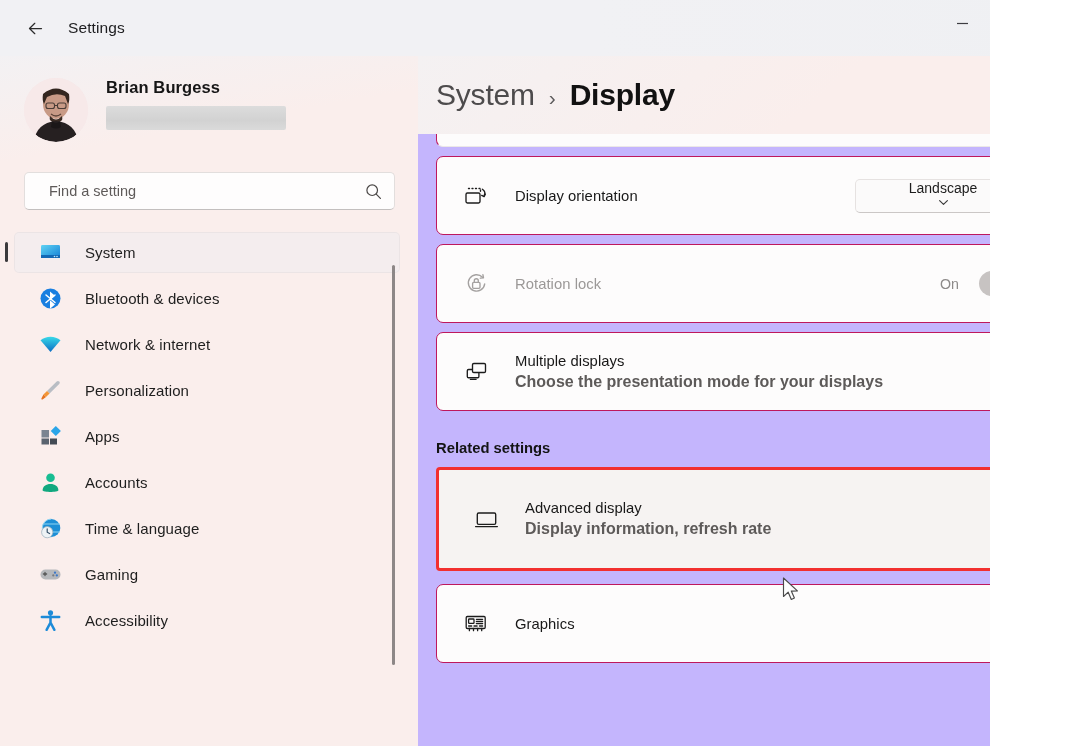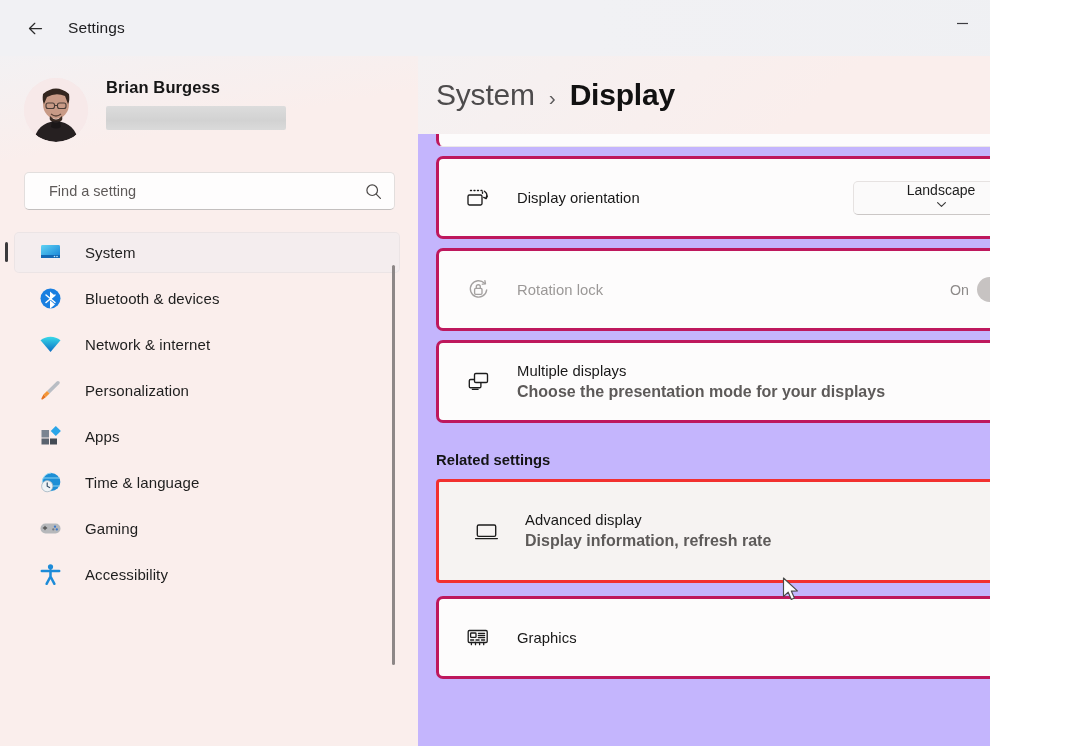--- a/index.html
+++ b/index.html
@@ -203,21 +203,21 @@
 
   #scrollarea {
     position: absolute;
     top: 69px; left: 0;
     width: 662px; height: 621px;
   }
 
   .card {
     margin: 0 34px 9px 18px;
     background: #fdfcfc;
-    border: 3px solid #be185d;
+    border: 1px solid #be185d;
     border-radius: 7px;
     position: relative;
   }
   .card.partial {
     height: 22px;
     border-bottom: 1px solid #ece8e7;
     overflow: hidden;
   }
   .card.partial::before {
     content: "";
@@ -263,21 +263,21 @@
     padding: 0 12px 0 16px;
     cursor: pointer;
     font-size: 14px;
     color: #1d1d1d;
     flex-direction: column;
   }
 
   .toggle-wrap {
     display: flex;
     align-items: center;
-    gap: 8px;
+    gap: 20px;
   }
   .toggle-state {
     font-size: 14.2px;
     color: #8d8a89;
   }
   .toggle {
     width: 48px; height: 25px;
     border-radius: 14px;
     background: #c7c3c2;
     position: relative;
@@ -452,20 +452,29 @@
           <svg width="23" height="23" viewBox="0 0 23 23">
             <rect x="2.5" y="5" width="7.5" height="7.5" fill="#7b8491"></rect>
             <rect x="2.5" y="13.5" width="7.5" height="6" fill="#5a636f"></rect>
             <rect x="11" y="13.5" width="7" height="6" fill="#434b55"></rect>
             <rect x="13.2" y="2.4" width="7.2" height="7.2" transform="rotate(45 16.8 6)" fill="#2aa5e8"></rect>
           </svg>
         </span>
         <span class="nav-label">Apps</span>
       </div>
 
+      <div class="nav-item">
+        <span class="nav-icon">
+          <svg width="23" height="23" viewBox="0 0 23 23">
+            <circle cx="11.5" cy="6.8" r="4.3" fill="#17bd92"></circle>
+            <path d="M3.6 19.6c0-4.3 3.5-6.6 7.9-6.6s7.9 2.3 7.9 6.6c0 1-7.9 1.5-7.9 1.5s-7.9-.5-7.9-1.5z" fill="#11a87f"></path>
+          </svg>
+        </span>
+        <span class="nav-label">Accounts</span>
+      </div>
 
       <div class="nav-item">
         <span class="nav-icon">
           <svg width="23" height="23" viewBox="0 0 23 23">
             <circle cx="12.3" cy="11" r="9" fill="#1d8fd6"></circle>
             <path d="M12.3 2a9 9 0 000 18M4 7h17M4 15h17" stroke="#8fd4f2" stroke-width="1" fill="none"></path>
             <circle cx="8.2" cy="15.2" r="5.6" fill="#eef3f6" stroke="#9fb3bf" stroke-width=".8"></circle>
             <path d="M8.2 11.9v3.3l2.4 1.3" stroke="#35506a" stroke-width="1.2" stroke-linecap="round" fill="none"></path>
           </svg>
         </span>

